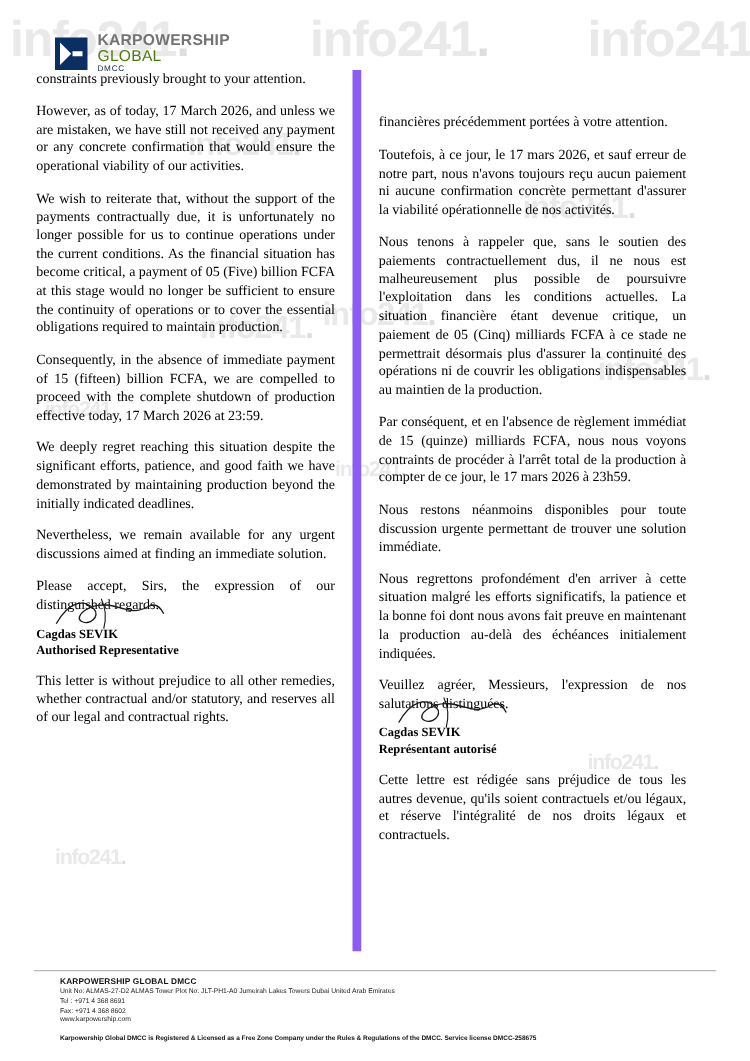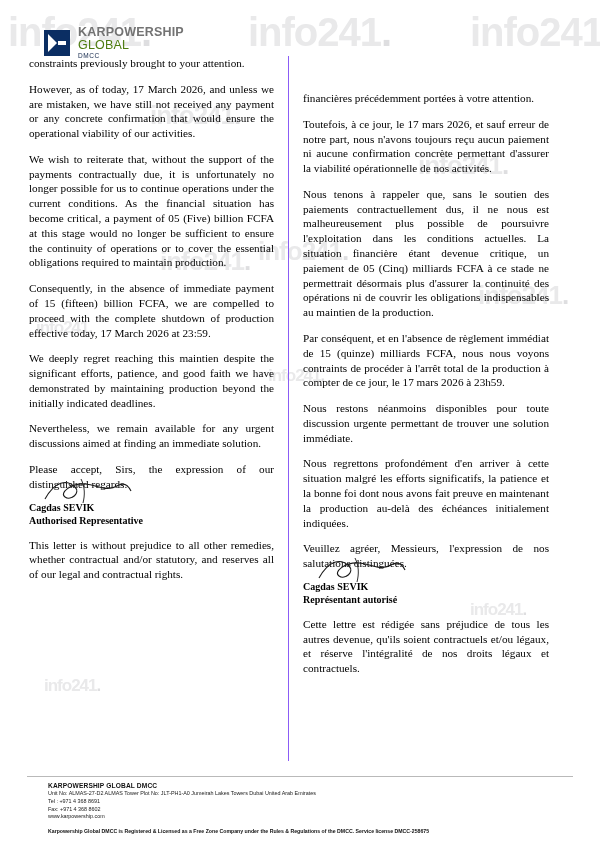--- a/index.html
+++ b/index.html
@@ -101,21 +101,21 @@
     left: 27px;
     width: 546px;
     height: 705px;
     display: flex;
     z-index: 2;
   }
   .col {
     width: 262px;
     padding: 0 2px;
   }
-  .col-left { border-right: 1px solid #8b5cf6; padding-right: 14px; }
+  .col-left { border-right: 7px solid #8b5cf6; padding-right: 14px; }
   .col-right { padding-left: 14px; margin-top: 35px; }
 
   .para {
     font-size: 11.2px;
     line-height: 1.32;
     text-align: justify;
     margin: 0 0 11px 0;
   }
   .para.tight { margin-bottom: 9px; }
   .sig-name {
@@ -212,21 +212,21 @@
     </div>
   </div>
 
   <div class="columns">
 
     <div class="col col-left">
       <p class="para">constraints previously brought to your attention.</p>
       <p class="para">However, as of today, 17 March 2026, and unless we are mistaken, we have still not received any payment or any concrete confirmation that would ensure the operational viability of our activities.</p>
       <p class="para">We wish to reiterate that, without the support of the payments contractually due, it is unfortunately no longer possible for us to continue operations under the current conditions. As the financial situation has become critical, a payment of 05 (Five) billion FCFA at this stage would no longer be sufficient to ensure the continuity of operations or to cover the essential obligations required to maintain production.</p>
       <p class="para">Consequently, in the absence of immediate payment of 15 (fifteen) billion FCFA, we are compelled to proceed with the complete shutdown of production effective today, 17 March 2026 at 23:59.</p>
-      <p class="para">We deeply regret reaching this maintien despite the significant efforts, patience, and good faith we have demonstrated by maintaining production beyond the initially indicated deadlines.</p>
+      <p class="para">We deeply regret reaching this situation despite the significant efforts, patience, and good faith we have demonstrated by maintaining production beyond the initially indicated deadlines.</p>
       <p class="para">Nevertheless, we remain available for any urgent discussions aimed at finding an immediate solution.</p>
       <p class="para tight">Please accept, Sirs, the expression of our distinguished regards.</p>
 
       <div class="sig-block">
         <svg class="sig-scribble" viewBox="0 0 92 30">
           <path d="M4 24 C14 6, 26 4, 34 12 C40 18, 30 26, 24 22 C18 18, 30 8, 44 9 C58 10, 64 18, 78 10 C84 7, 88 12, 90 16" fill="none" stroke="#1b1b1b" stroke-width="1.1"></path>
           <path d="M40 4 C44 12, 44 20, 42 28" fill="none" stroke="#1b1b1b" stroke-width="0.9"></path>
         </svg>
         <p class="sig-name">Cagdas SEVIK</p>
         <p class="sig-role">Authorised Representative</p>

